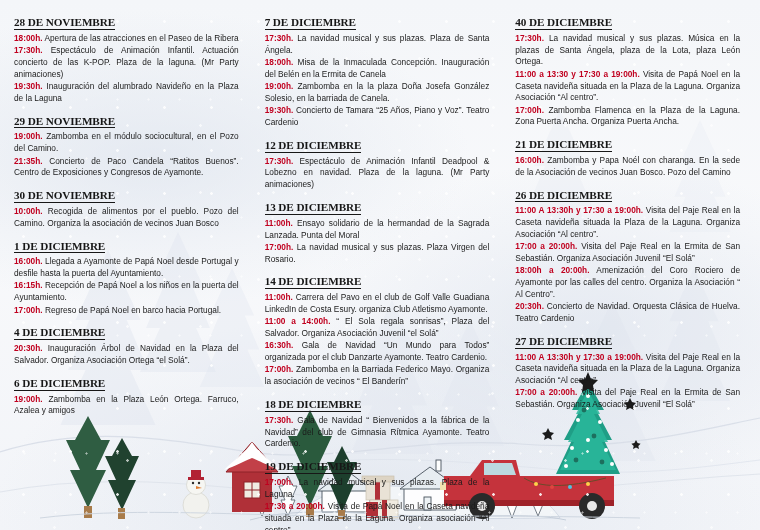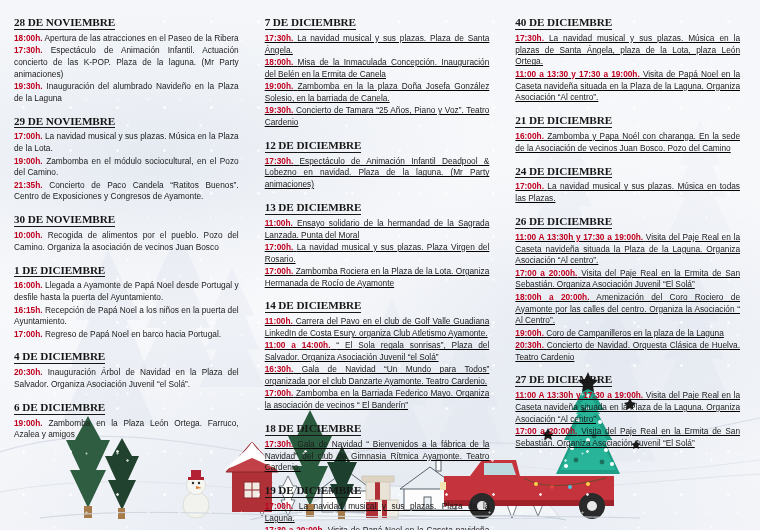--- a/index.html
+++ b/index.html
@@ -47,21 +47,21 @@
     width: 760px;
     height: 530px;
     box-sizing: border-box;
     padding: 12px 12px 4px 6px;
   }
   .col {
     width: 253px;
     box-sizing: border-box;
     padding: 0 8px;
   }
-  .col + .col { border-left: none; text-decoration: underline; }
+  .col + .col { border-left: none; }
 
   
   .day-block { margin-bottom: 6px; }
   .day-title {
     display: inline-block;
     font-family: "Liberation Serif", serif;
     font-weight: bold;
     font-size: 11.2px;
     letter-spacing: -0.1px;
     color: #171717;
@@ -234,37 +234,36 @@
 
     <div class="col">
       <div class="day-block">
         <div class="day-title">28 DE NOVIEMBRE</div>
         <p class="event"><span class="time">18:00h.</span> <span class="desc">Apertura de las atracciones en el Paseo de la Ribera</span></p>
         <p class="event"><span class="time">17:30h.</span> <span class="desc">Espectáculo de Animación Infantil. Actuación concierto de las K-POP. Plaza de la laguna. (Mr Party animaciones)</span></p>
         <p class="event"><span class="time">19:30h.</span> <span class="desc">Inauguración del alumbrado Navideño en la Plaza de la Laguna</span></p>
       </div>
       <div class="day-block">
         <div class="day-title">29 DE NOVIEMBRE</div>
-        <p class="event"><span class="time">17:00h.</span> <span class="desc">La navidad musical y sus plazas. Música en la Plaza de la Lota.</span></p>
         <p class="event"><span class="time">19:00h.</span> <span class="desc">Zambomba en el módulo sociocultural, en el Pozo del Camino.</span></p>
         <p class="event"><span class="time">21:35h.</span> <span class="desc">Concierto de Paco Candela “Ratitos Buenos”. Centro de Exposiciones y Congresos de Ayamonte.</span></p>
       </div>
       <div class="day-block">
         <div class="day-title">30 DE NOVIEMBRE</div>
         <p class="event"><span class="time">10:00h.</span> <span class="desc">Recogida de alimentos por el pueblo. Pozo del Camino. Organiza la asociación de vecinos Juan Bosco</span></p>
       </div>
       <div class="day-block">
         <div class="day-title">1 DE DICIEMBRE</div>
         <p class="event"><span class="time">16:00h.</span> <span class="desc">Llegada a Ayamonte de Papá Noel desde Portugal y desfile hasta la puerta del Ayuntamiento.</span></p>
         <p class="event"><span class="time">16:15h.</span> <span class="desc">Recepción de Papá Noel a los niños en la puerta del Ayuntamiento.</span></p>
         <p class="event"><span class="time">17:00h.</span> <span class="desc">Regreso de Papá Noel en barco hacia Portugal.</span></p>
       </div>
       <div class="day-block">
         <div class="day-title">4 DE DICIEMBRE</div>
-        <p class="event"><span class="time">20:30h.</span> <span class="desc">Inauguración Árbol de Navidad en la Plaza del Salvador. Organiza Asociación Juvenil “el Solá”.</span></p>
+        <p class="event"><span class="time">20:30h.</span> <span class="desc">Inauguración Árbol de Navidad en la Plaza del Salvador. Organiza Asociación Ortega “el Solá”.</span></p>
       </div>
       <div class="day-block">
         <div class="day-title">6 DE DICIEMBRE</div>
         <p class="event"><span class="time">19:00h.</span> <span class="desc">Zambomba en la Plaza León Ortega. Farruco, Azalea y amigos</span></p>
       </div>
     </div>
 
     <div class="col">
       <div class="day-block">
         <div class="day-title">7 DE DICIEMBRE</div>
@@ -274,21 +273,20 @@
         <p class="event"><span class="time">19:30h.</span> <span class="desc">Concierto de Tamara “25 Años, Piano y Voz”. Teatro Cardenio</span></p>
       </div>
       <div class="day-block">
         <div class="day-title">12 DE DICIEMBRE</div>
         <p class="event"><span class="time">17:30h.</span> <span class="desc">Espectáculo de Animación Infantil Deadpool &amp; Lobezno en navidad. Plaza de la laguna. (Mr Party animaciones)</span></p>
       </div>
       <div class="day-block">
         <div class="day-title">13 DE DICIEMBRE</div>
         <p class="event"><span class="time">11:00h.</span> <span class="desc">Ensayo solidario de la hermandad de la Sagrada Lanzada. Punta del Moral</span></p>
         <p class="event"><span class="time">17:00h.</span> <span class="desc">La navidad musical y sus plazas. Plaza Virgen del Rosario.</span></p>
-        <p class="event"><span class="time">17:00h.</span> <span class="desc">Zambomba Rociera en la Plaza de la Lota. Organiza Hermanada de Rocío de Ayamonte</span></p>
       </div>
       <div class="day-block">
         <div class="day-title">14 DE DICIEMBRE</div>
         <p class="event"><span class="time">11:00h.</span> <span class="desc">Carrera del Pavo en el club de Golf Valle Guadiana LinkedIn de Costa Esury. organiza Club Atletismo Ayamonte.</span></p>
         <p class="event"><span class="time">11:00 a 14:00h.</span> <span class="desc">“ El Sola regala sonrisas”, Plaza del Salvador. Organiza Asociación Juvenil “el Solá”</span></p>
         <p class="event"><span class="time">16:30h.</span> <span class="desc">Gala de Navidad “Un Mundo para Todos” organizada por el club Danzarte Ayamonte. Teatro Cardenio.</span></p>
         <p class="event"><span class="time">17:00h.</span> <span class="desc">Zambomba en la Barriada Federico Mayo. Organiza la asociación de vecinos “ El Banderín”</span></p>
       </div>
       <div class="day-block">
         <div class="day-title">18 DE DICIEMBRE</div>
@@ -301,35 +299,31 @@
         
         
       </div>
     </div>
 
     <div class="col">
       <div class="day-block">
         <div class="day-title">40 DE DICIEMBRE</div>
         <p class="event"><span class="time">17:30h.</span> <span class="desc">La navidad musical y sus plazas. Música en la plazas de Santa Ángela, plaza de la Lota, plaza León Ortega.</span></p>
         <p class="event"><span class="time">11:00 a 13:30 y 17:30 a 19:00h.</span> <span class="desc">Visita de Papá Noel en la Caseta navideña situada en la Plaza de la Laguna. Organiza Asociación “Al centro”.</span></p>
+        <p class="event"><span class="time">17:00h.</span> <span class="desc">Zambomba Flamenca en la Plaza de la Laguna. Zona Puerta Ancha. Organiza Puerta Ancha.</span></p>
       </div>
       <div class="day-block">
         <div class="day-title">21 DE DICIEMBRE</div>
         <p class="event"><span class="time">16:00h.</span> <span class="desc">Zambomba y Papa Noél con charanga. En la sede de la Asociación de vecinos Juan Bosco. Pozo del Camino</span></p>
-      </div>
-      <div class="day-block">
-        <div class="day-title">24 DE DICIEMBRE</div>
-        <p class="event"><span class="time">17:00h.</span> <span class="desc">La navidad musical y sus plazas. Música en todas las Plazas.</span></p>
       </div>
       <div class="day-block">
         <div class="day-title">26 DE DICIEMBRE</div>
         <p class="event"><span class="time">11:00 A 13:30h y 17:30 a 19:00h.</span> <span class="desc">Visita del Paje Real en la Caseta navideña situada la Plaza de la Laguna. Organiza Asociación “Al centro”.</span></p>
         <p class="event"><span class="time">17:00 a 20:00h.</span> <span class="desc">Visita del Paje Real en la Ermita de San Sebastián. Organiza Asociación Juvenil “El Solá”</span></p>
         <p class="event"><span class="time">18:00h a 20:00h.</span> <span class="desc">Amenización del Coro Rociero de Ayamonte por las calles del centro. Organiza la Asociación “ Al Centro”.</span></p>
-        <p class="event"><span class="time">19:00h.</span> <span class="desc">Coro de Campanilleros en la plaza de la Laguna</span></p>
         <p class="event"><span class="time">20:30h.</span> <span class="desc">Concierto de Navidad. Orquesta Clásica de Huelva. Teatro Cardenio</span></p>
       </div>
       <div class="day-block">
         <div class="day-title">27 DE DICIEMBRE</div>
         <p class="event"><span class="time">11:00 A 13:30h y 17:30 a 19:00h.</span> <span class="desc">Visita del Paje Real en la Caseta navideña situada en la Plaza de la Laguna. Organiza Asociación “Al centro”</span></p>
         <p class="event"><span class="time">17:00 a 20:00h.</span> <span class="desc">Visita del Paje Real en la Ermita de San Sebastián. Organiza Asociación Juvenil “El Solá”</span></p>
         
       </div>
 
     </div>

